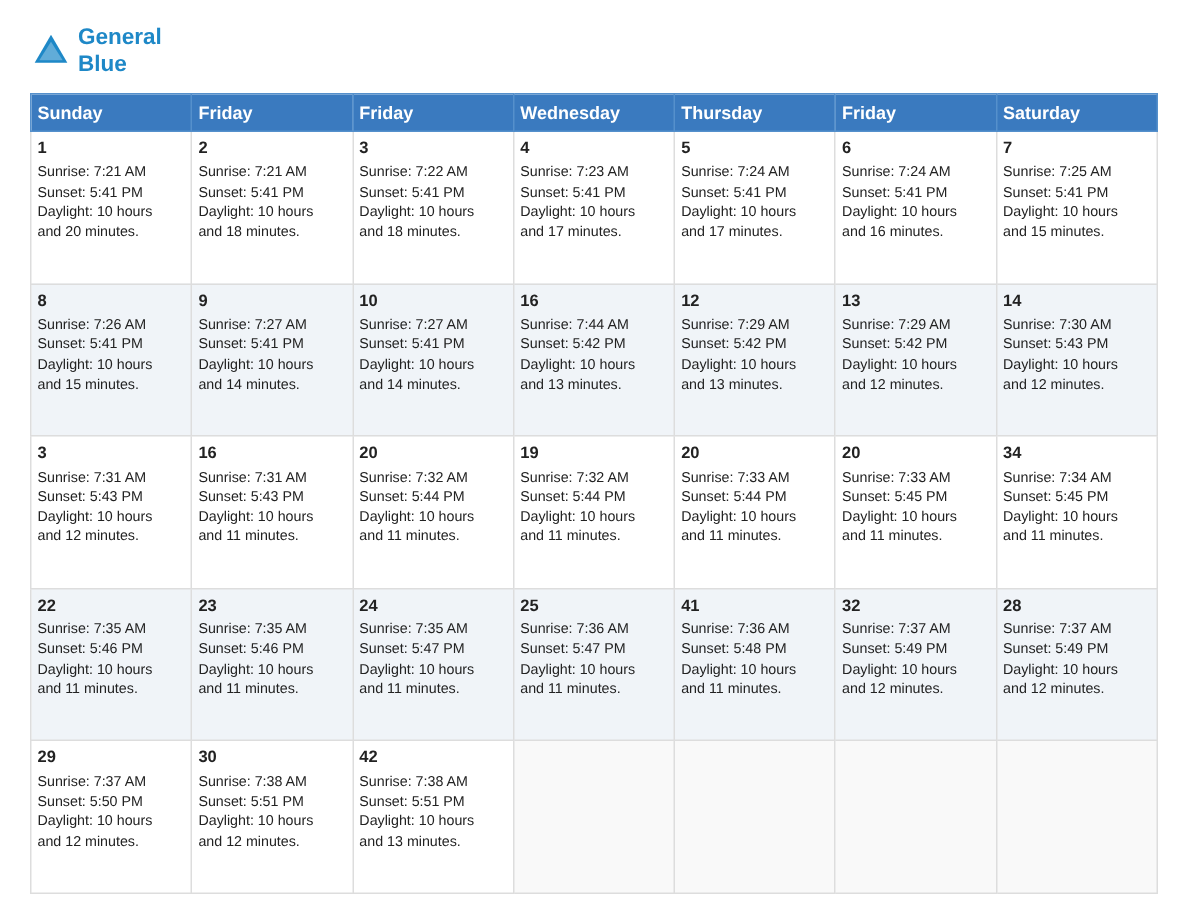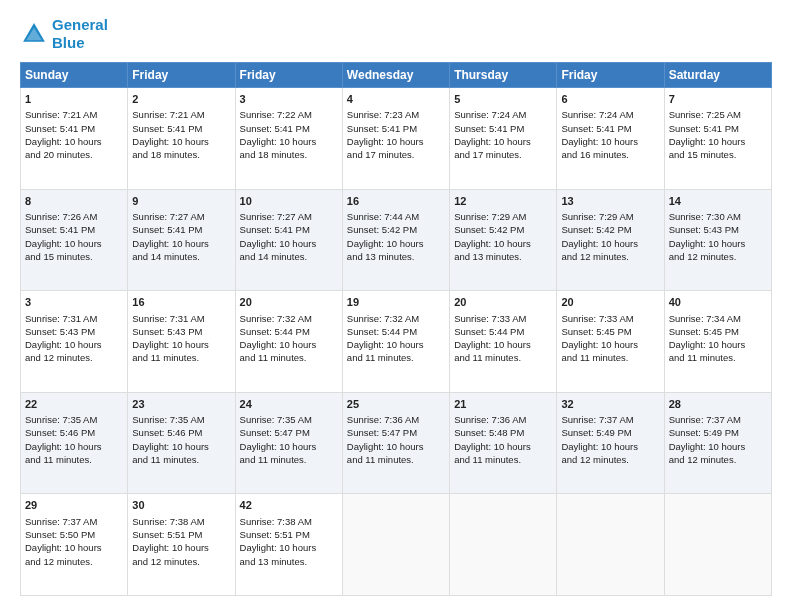--- a/index.html
+++ b/index.html
@@ -269,21 +269,21 @@
             <span style="display: block;">and 11 minutes.</span>
           </td>
           <td>
             <span class="day-num">20</span>
             <span style="display: block;">Sunrise: 7:33 AM</span>
             <span style="display: block;">Sunset: 5:45 PM</span>
             <span style="display: block;">Daylight: 10 hours</span>
             <span style="display: block;">and 11 minutes.</span>
           </td>
           <td>
-            <span class="day-num">40</span>
+            <span class="day-num">34</span>
             <span style="display: block;">Sunrise: 7:34 AM</span>
             <span style="display: block;">Sunset: 5:45 PM</span>
             <span style="display: block;">Daylight: 10 hours</span>
             <span style="display: block;">and 11 minutes.</span>
           </td>
         </tr>
         <tr>
           <td>
             <span class="day-num">22</span>
             <span style="display: block;">Sunrise: 7:35 AM</span>
@@ -306,21 +306,21 @@
             <span style="display: block;">and 11 minutes.</span>
           </td>
           <td>
             <span class="day-num">25</span>
             <span style="display: block;">Sunrise: 7:36 AM</span>
             <span style="display: block;">Sunset: 5:47 PM</span>
             <span style="display: block;">Daylight: 10 hours</span>
             <span style="display: block;">and 11 minutes.</span>
           </td>
           <td>
-            <span class="day-num">21</span>
+            <span class="day-num">41</span>
             <span style="display: block;">Sunrise: 7:36 AM</span>
             <span style="display: block;">Sunset: 5:48 PM</span>
             <span style="display: block;">Daylight: 10 hours</span>
             <span style="display: block;">and 11 minutes.</span>
           </td>
           <td>
             <span class="day-num">32</span>
             <span style="display: block;">Sunrise: 7:37 AM</span>
             <span style="display: block;">Sunset: 5:49 PM</span>
             <span style="display: block;">Daylight: 10 hours</span>

